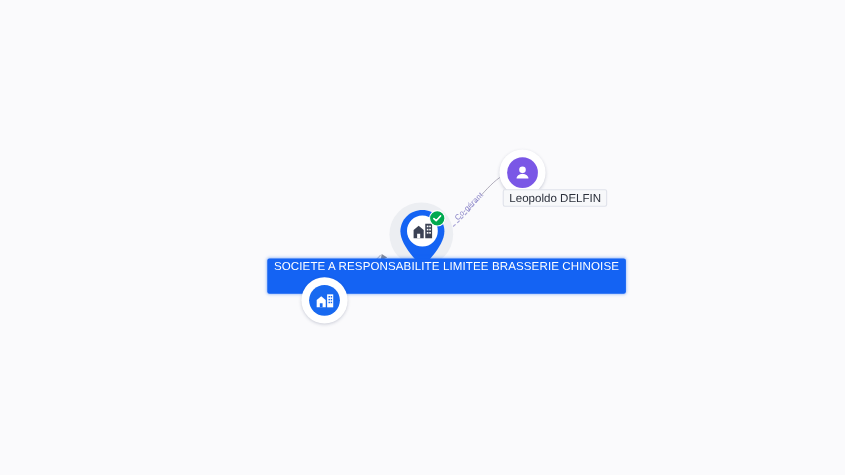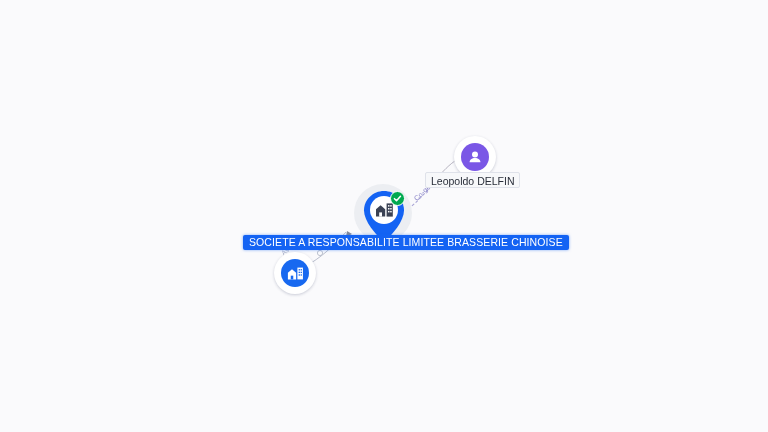--- a/index.html
+++ b/index.html
@@ -100,21 +100,21 @@
     justify-content: center;
     box-sizing: border-box;
   }
   .verified-badge svg { display: block; }
 
   
   #company-label {
     position: absolute;
     left: 243px;
     top: 235px;
-    height: 15px;
+    height: 32px;
     line-height: 15px;
     padding: 0 6px;
     background: #1463f3;
     color: #ffffff;
     font-size: 10.5px;
     letter-spacing: 0.1px;
     white-space: nowrap;
     border-radius: 2px;
     box-shadow: 0 0 3px rgba(20,99,243,0.55);
   }
@@ -183,21 +183,21 @@
     padding: 0 5px;
     background: #f7f8fa;
     border: 1px solid #dfe2ea;
     border-radius: 2px;
     color: #2a2f3a;
     font-size: 10.5px;
     white-space: nowrap;
     box-sizing: border-box;
   }
   #caption-person {
-    left: 425px;
+    left: 457px;
     top: 172px;
   }
   #caption-shareholder {
     left: 253px;
     top: 288px;
   }
 
   
   .edge-label {
     position: absolute;

